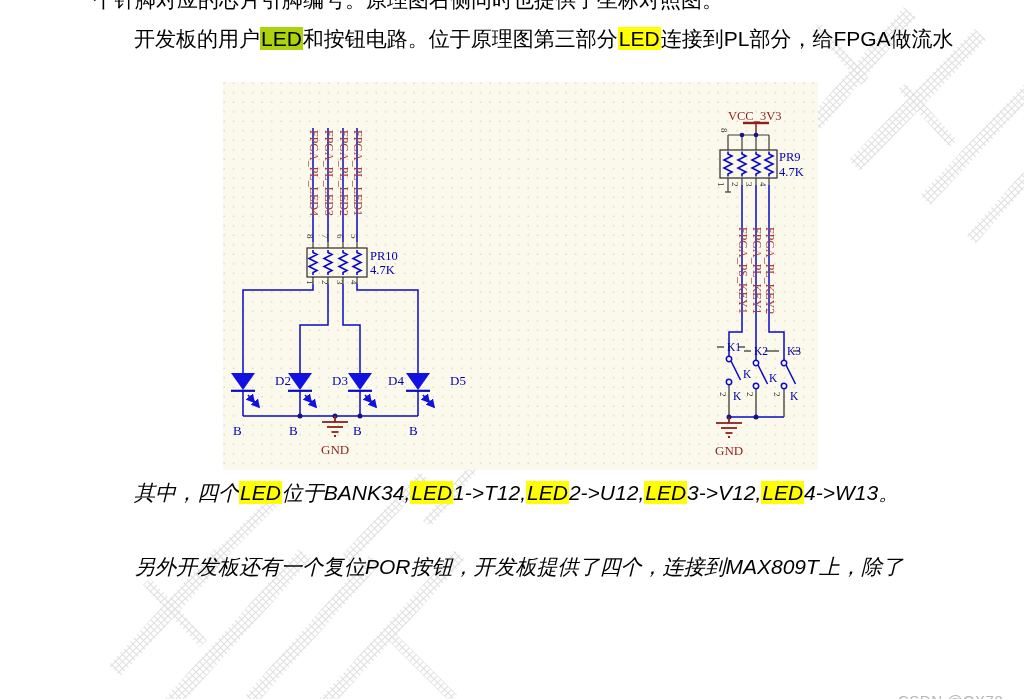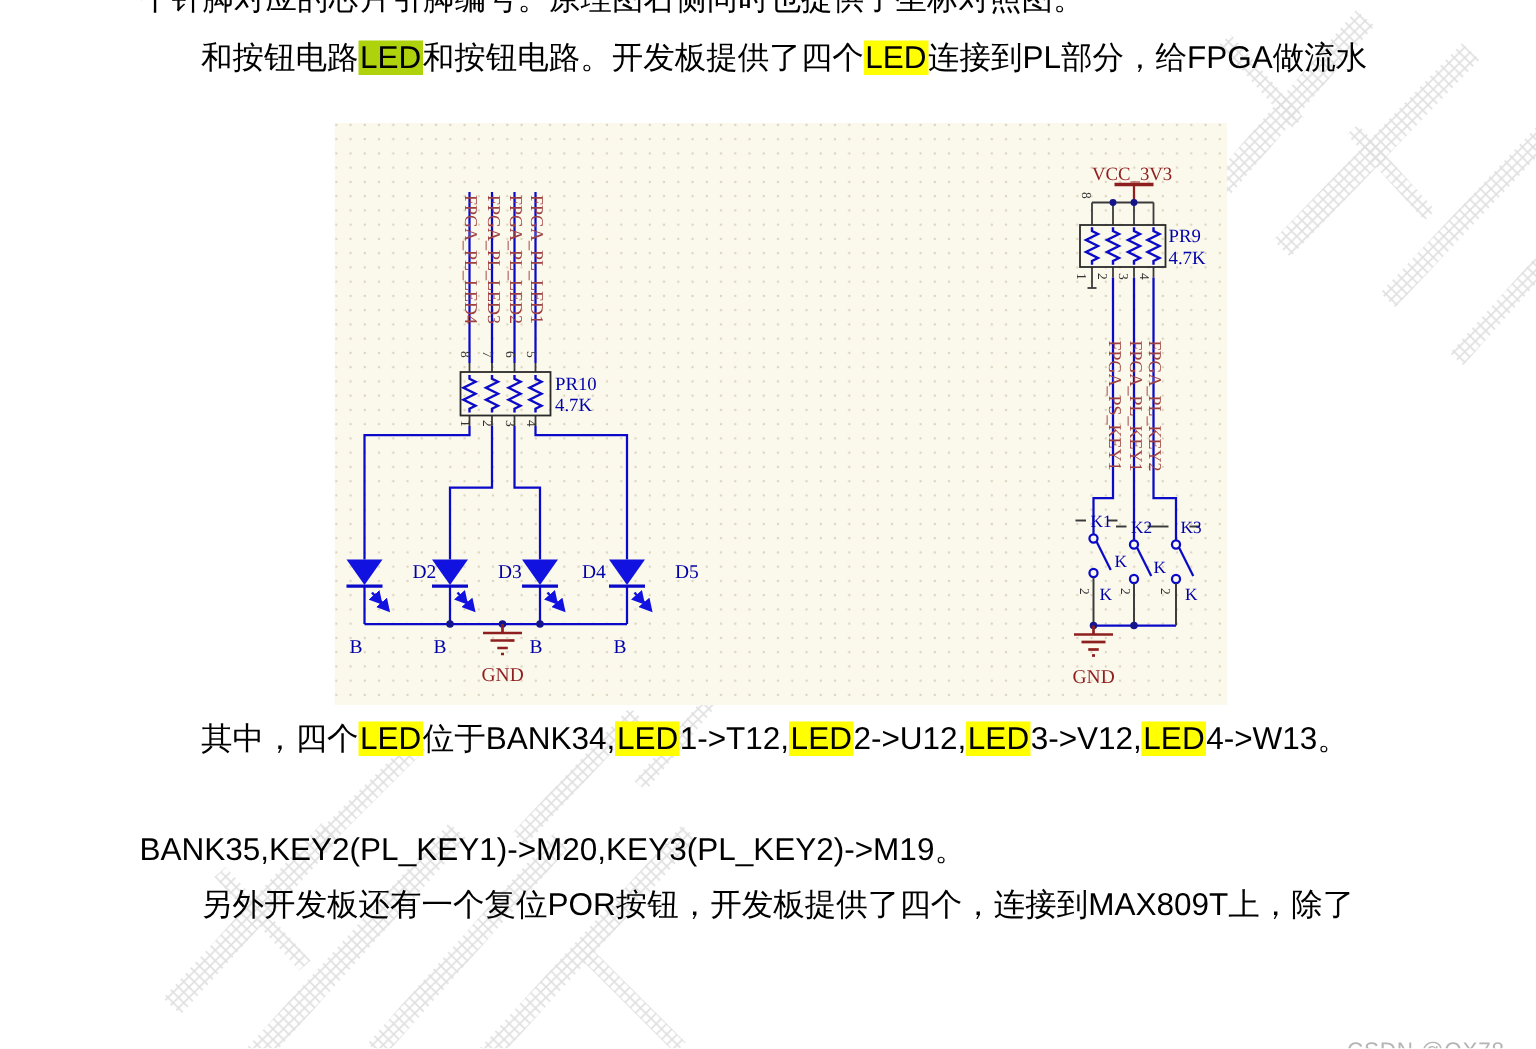--- a/index.html
+++ b/index.html
@@ -3,21 +3,21 @@
 <meta charset="utf-8">
 <style>
   html,body{margin:0;padding:0;background:#fff;}
   .page{position:relative;width:1024px;height:699px;background:#ffffff;overflow:hidden;
         font-family:"Liberation Sans",sans-serif;}
   .wm{position:absolute;left:0;top:0;z-index:0;pointer-events:none;}
   .toptext{position:absolute;left:93px;top:-13px;width:870px;font-size:21px;line-height:26px;
            color:#000;z-index:2;}
   .block{position:absolute;left:93px;width:866px;font-size:21px;line-height:37px;color:#000;z-index:2;}
   .b1{top:20px;}
-  .b2{top:474px;}
+  .b2{top:474px;font-style:italic;}
   .block p{margin:0;text-indent:41px;}
   .hl{padding:0 1px;}
   .schem{position:absolute;left:223px;top:82px;z-index:1;}
   .footer{position:absolute;left:898px;top:692px;font-size:15px;color:#b5b5b5;z-index:2;
           letter-spacing:0.5px;}
   svg text{font-family:"Liberation Serif",serif;}
 </style>
 </head>
 <body>
 
@@ -44,21 +44,21 @@
       <line x1="350" y1="555" x2="420" y2="480" stroke-width="12"></line>
       <line x1="150" y1="585" x2="200" y2="640" stroke-width="10"></line>
       <line x1="395" y1="640" x2="450" y2="695" stroke-width="10"></line>
       <line x1="430" y1="520" x2="470" y2="472" stroke-width="10"></line>
     </g>
   </svg>
 
   <div class="toptext"><span>个针脚对应的芯片引脚编号。原理图右侧同时也提供了坐标对照图。</span></div>
 
   <div class="block b1">
-    <p><span>和按钮电路</span><span class="hl" style="background: rgb(174, 210, 12);">LED</span><span>和按钮电路。开发板提供了四个</span><span class="hl" style="background: rgb(255, 255, 0);">LED</span><span>连接到PL部分，给FPGA做流水</span><br></p>
+    <p><span>开发板的用户</span><span class="hl" style="background: rgb(174, 210, 12);">LED</span><span>和按钮电路。位于原理图第三部分</span><span class="hl" style="background: rgb(255, 255, 0);">LED</span><span>连接到PL部分，给FPGA做流水</span><br></p>
   </div>
 
   <svg class="schem" width="595" height="388" viewBox="0 0 595 388">
     <defs>
       <pattern id="dots" patternUnits="userSpaceOnUse" width="9.5" height="9.5">
         <circle cx="1.2" cy="1.2" r="0.8" fill="#d9d3bf"></circle>
       </pattern>
       <path id="rz" d="M0 0 L0 2.5 L4 4.5 L-4 8.5 L4 12.5 L-4 16.5 L4 20.5 L0 22.5 L0 25" fill="none" stroke="#0a0ac8" stroke-width="1.6"></path>
       <marker id="ah" markerWidth="6" markerHeight="6" refX="4.5" refY="3" orient="auto">
         <path d="M0 0 L5.5 3 L0 6 Z" fill="#1212e0"></path>
@@ -245,19 +245,19 @@
         <circle cx="506" cy="335" r="2.5"></circle>
           <circle cx="533" cy="335" r="2.5"></circle>
       </g>
       <use href="#gndsym" transform="translate(506 335)"></use>
       <text x="492" y="373" font-size="13" fill="#8e1f1f">GND</text>
     </g>
   </svg>
 
   <div class="block b2">
     <p><span>其中，四个</span><span class="hl" style="background: rgb(255, 255, 0);">LED</span><span>位于BANK34,</span><span class="hl" style="background: rgb(255, 255, 0);">LED</span><span>1-&gt;T12,</span><span class="hl" style="background: rgb(255, 255, 0);">LED</span><span>2-&gt;U12,</span><span class="hl" style="background: rgb(255, 255, 0);">LED</span><span>3-&gt;V12,</span><span class="hl" style="background: rgb(255, 255, 0);">LED</span><span>4-&gt;W13。</span></p>
-    <p><br><span>BANK35,KEY2(PL_KEY1)-&gt;M20,KEY3(PL_KEY2)-&gt;M19。</span></p>
+    <p><br></p>
     <p><span>另外开发板还有一个复位POR按钮，开发板提供了四个，连接到MAX809T上，除了</span><br></p>
   </div>
 
   <div class="footer">CSDN @OX78</div>
 
 </div>
 
 </body></html>

